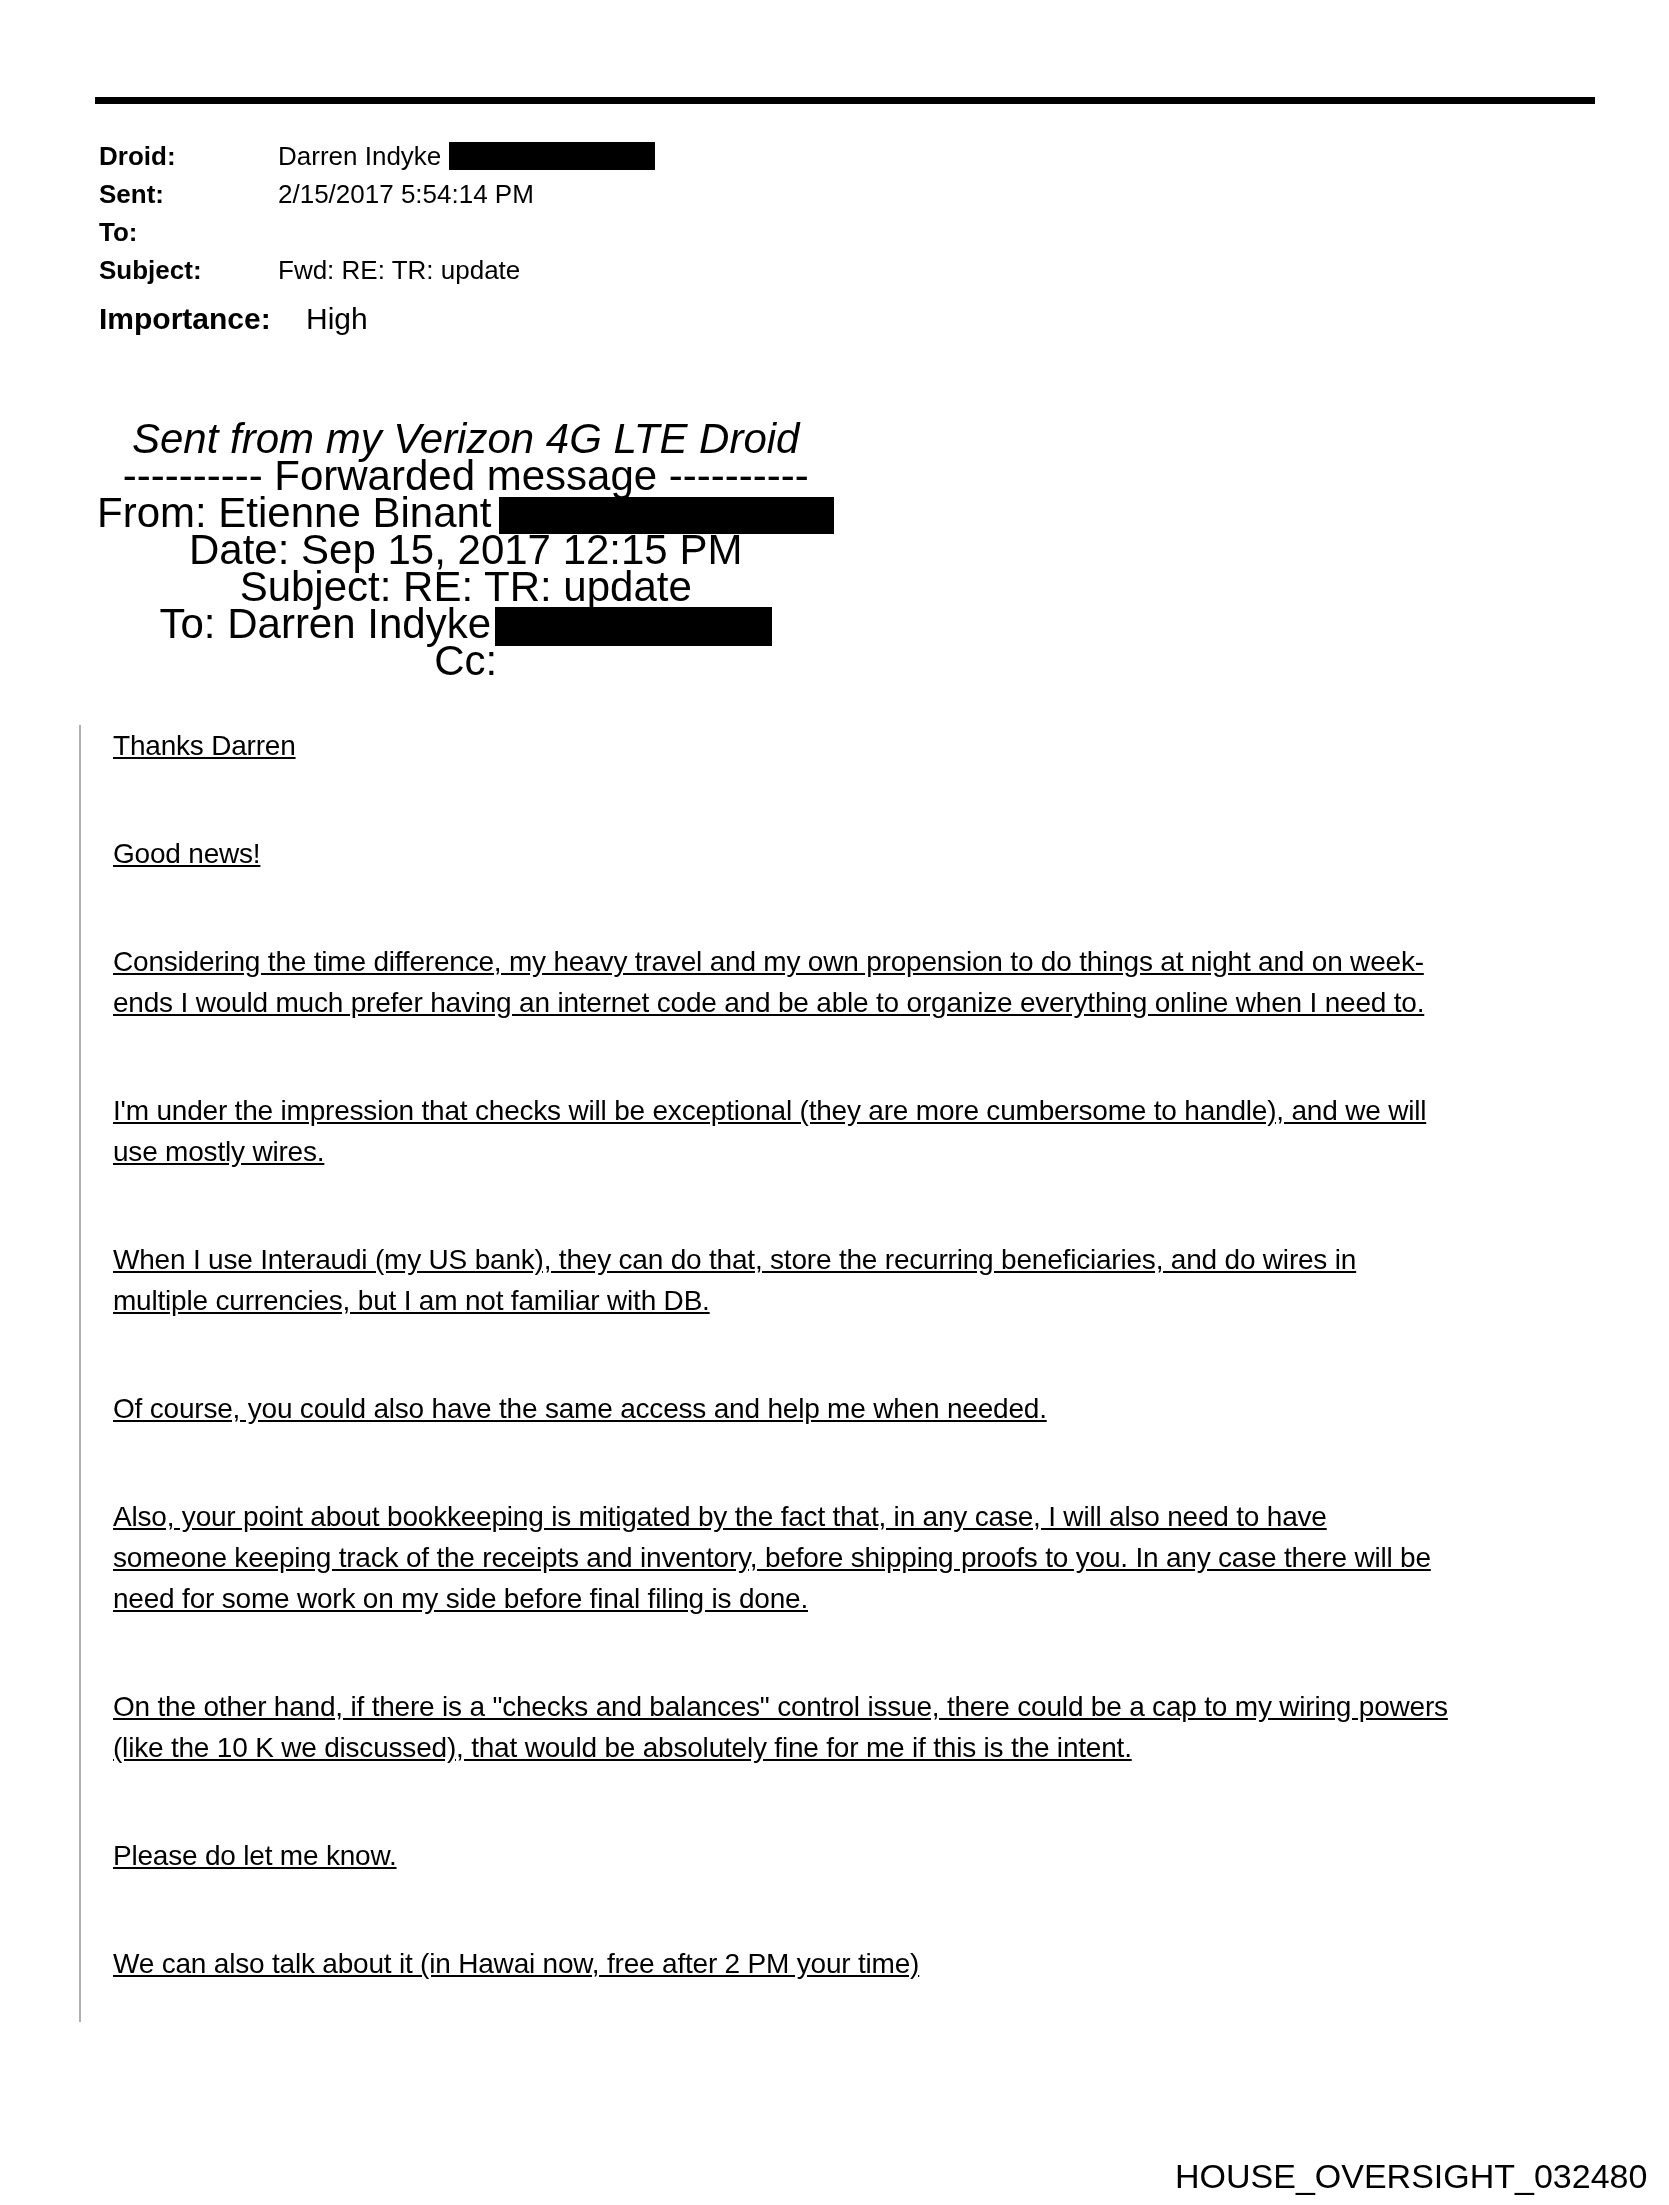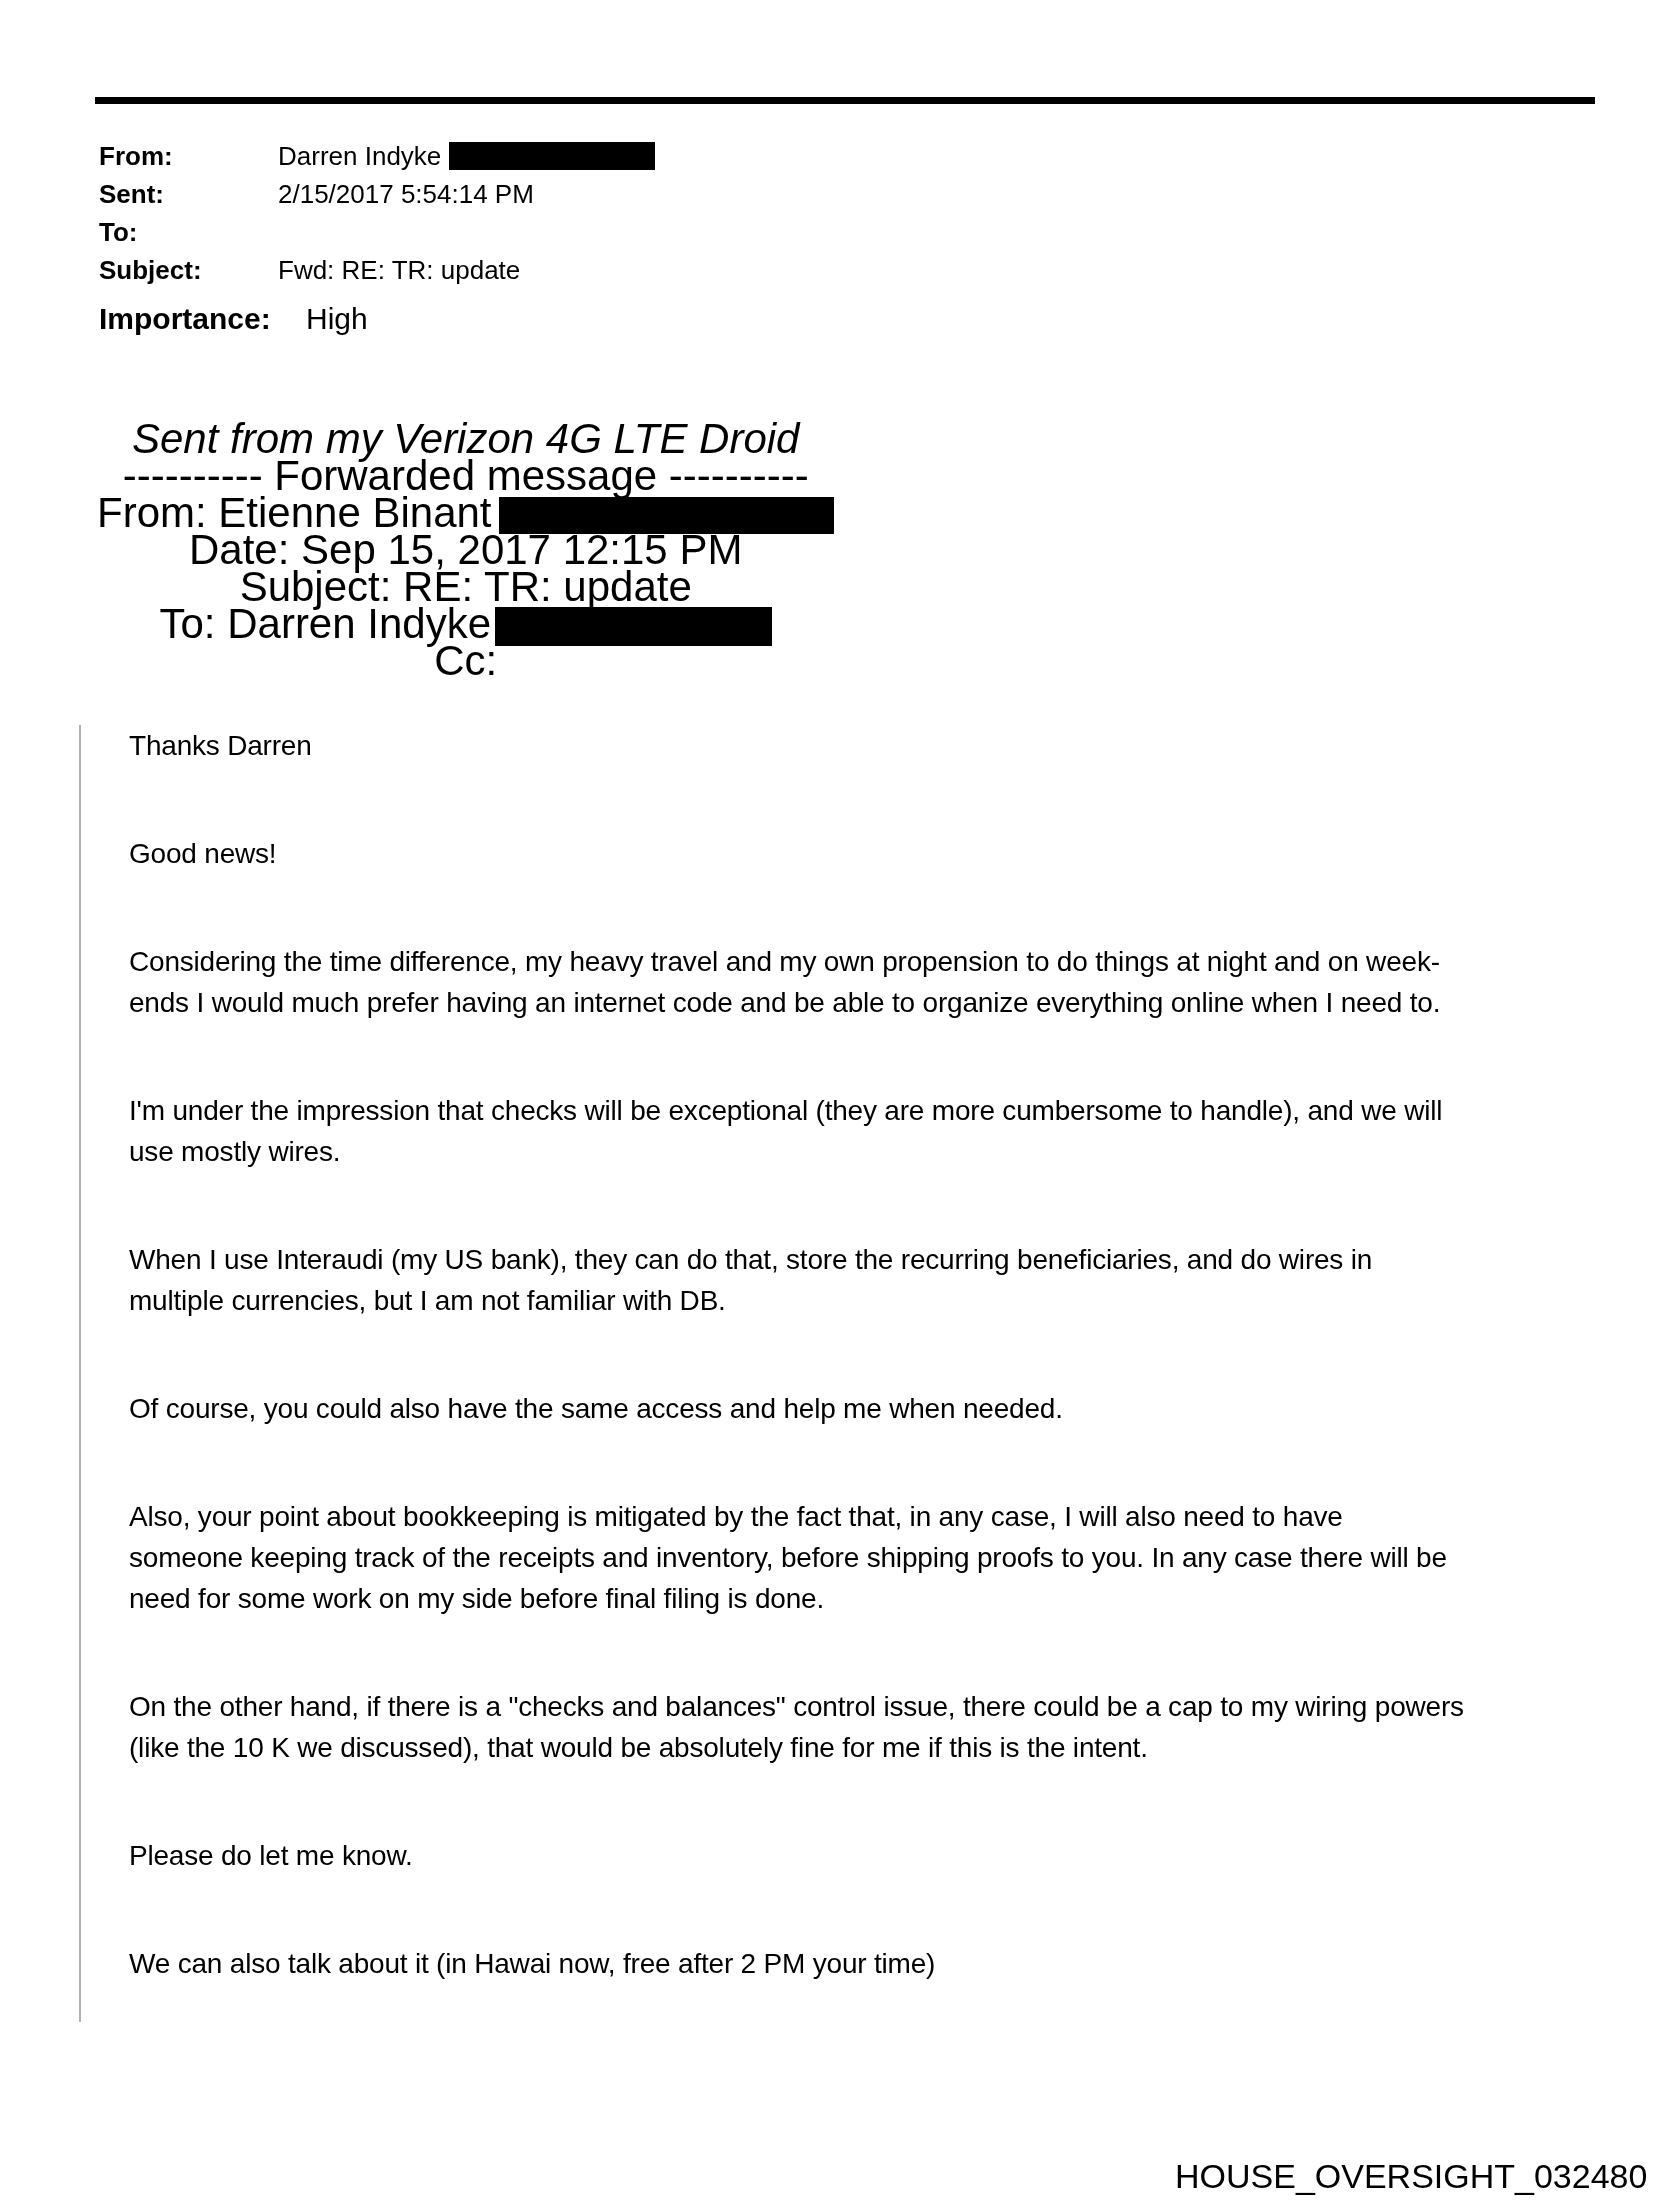--- a/index.html
+++ b/index.html
@@ -82,43 +82,44 @@
     left: 79px; top: 725px;
     width: 1558px; height: 1297px;
     border-left: 2.6px solid #b0b0b0;
     padding: 0 0 0 32px;
     box-sizing: border-box;
     font-size: 28px;
     line-height: 41px;
     letter-spacing: -0.2px;
   }
   .quote p {
-    margin: 0 0 67px 16px;
+    margin: 0 0 67px 0;
     white-space: pre-wrap;
+    text-decoration: underline;
   }
 
   
   .footer {
     position: absolute;
     right: 21.6px; top: 2157px;
     font-size: 34px;
     white-space: nowrap;
     text-align: center;
   }
 </style>
 </head>
 <body>
 
 <div class="page">
 
   <div class="top-rule"></div>
 
   <div class="hdr">
     <div class="hdr-row">
-      <span class="hdr-label">From:</span>
+      <span class="hdr-label">Droid:</span>
       <span class="hdr-value"><span>Darren Indyke</span><span class="redact-h"></span></span>
     </div>
     <div class="hdr-row">
       <span class="hdr-label">Sent:</span>
       <span class="hdr-value">2/15/2017 5:54:14 PM</span>
     </div>
     <div class="hdr-row">
       <span class="hdr-label">To:</span>
     </div>
     <div class="hdr-row">

